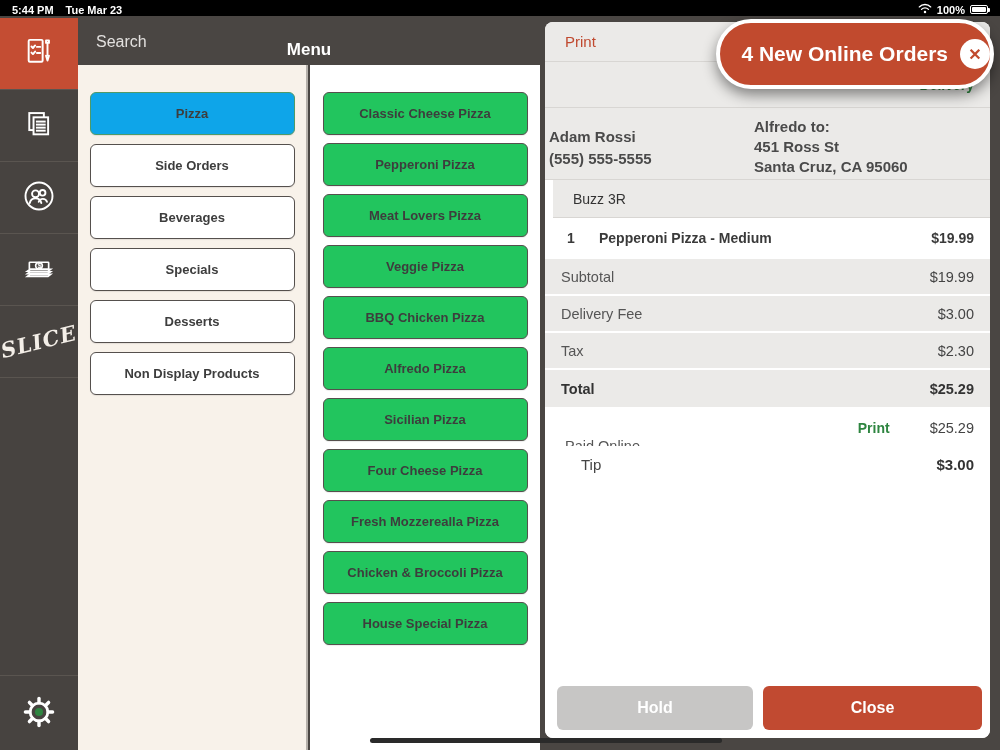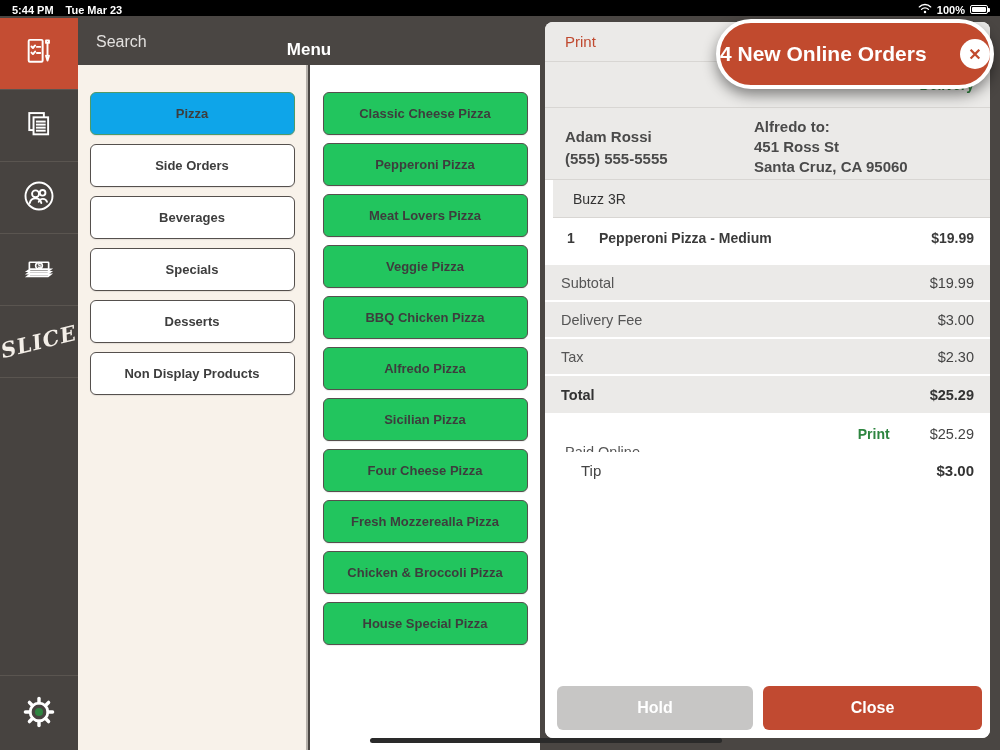--- a/index.html
+++ b/index.html
@@ -47,30 +47,30 @@
 
   
   .right-bg { position:absolute; left:540px; top:18px; width:460px; height:732px; background:#4a4643; }
   .card { position:absolute; left:545px; top:22px; width:445px; height:716px; background:#fff;
     border-radius:8px; overflow:hidden; display:flex; flex-direction:column; }
   .row-print { height:40px; background:#ebeae8; border-bottom:1px solid #d8d6d3; display:flex; align-items:center; }
   .print-btn { background:none; border:none; color:#c0492f; font-size:15px; padding-left:20px; cursor:pointer; font-family:"Liberation Sans",sans-serif; }
   .row-type { height:46px; background:#ebeae8; border-bottom:1px solid #d8d6d3; display:flex;
     align-items:center; justify-content:flex-end; padding-right:16px; }
   .type-label { color:#2e8540; font-weight:700; font-size:14px; }
-  .row-customer { height:72px; background:#ebeae8; border-bottom:1px solid #d8d6d3; display:flex; padding:9px 16px 0 20px; }
+  .row-customer { height:72px; background:#ebeae8; border-bottom:1px solid #d8d6d3; display:flex; padding:9px 16px 0 4px; }
   .cust-left { flex:1; padding-top:9px; font-weight:700; font-size:15px; color:#4a4a4a; line-height:22px; }
   .cust-right { width:220px; font-weight:700; font-size:15px; color:#4a4a4a; line-height:20px; }
   .row-note { height:38px; background:#ebeae8; border-bottom:1px solid #d8d6d3; display:flex; align-items:center;
     padding-left:20px; font-size:14px; color:#333;margin-left:8px; }
   .row-item { height:39px; background:#fff; display:flex; align-items:center; padding:0 16px 0 22px;
     font-size:14px; font-weight:700; color:#3a3a3a; }
   .row-item .qty { width:32px; }
   .row-item .iname { flex:1; }
-  .totals { margin-top:8px; }
+  .totals { margin-top:2px; }
   .trow { height:35px; background:#ebeae8; margin-bottom:2px; display:flex; align-items:center;
     justify-content:space-between; padding:0 16px; font-size:14.5px; color:#555; }
   .trow span:last-child { color:#444; }
   .trow.bold { height:37px; }
   .trow.bold span { font-weight:700; color:#333; }
   .row-paid { height:37px; background:#fff; display:flex; align-items:center; padding:0 16px 0 20px; font-size:14.5px; }
   .row-paid .plabel { flex:1; color:#555;margin-top:36px; }
   .paid-print { background:none; border:none; color:#2e8540; font-weight:700; font-size:14px; margin-right:40px; cursor:pointer; font-family:"Liberation Sans",sans-serif; }
   .row-paid .pvalue { color:#444; }
   .row-tip { height:37px; background:#fff; display:flex; align-items:center; padding:0 16px 0 36px; font-size:15px; }
@@ -79,21 +79,21 @@
   .card-spacer { flex:1; background:#fff; }
   .btn-row { display:flex; gap:10px; padding:0 8px 8px 12px; background:#fff; }
   .hold-btn { width:196px; height:44px; background:#c7c6c5; border:none; border-radius:6px;
     color:#fff; font-size:16px; font-weight:700; cursor:pointer; font-family:"Liberation Sans",sans-serif; }
   .close-btn { flex:1; height:44px; background:#c14a31; border:none; border-radius:6px;
     color:#fff; font-size:16px; font-weight:700; cursor:pointer; font-family:"Liberation Sans",sans-serif; }
 
   
   .notif { position:absolute; left:716px; top:19px; width:278px; height:70px; background:#c14a2e;
     border:4px solid #fff; border-radius:38px; box-shadow:0 6px 14px rgba(0,0,0,0.45);
-    display:flex; align-items:center; justify-content:space-between; gap:12px; cursor:pointer; }
+    display:flex; align-items:center; justify-content:flex-end; gap:12px; cursor:pointer; }
   .notif .ntext { color:#fff; font-size:21px; font-weight:700; }
   .notif-x { width:30px; height:30px; border-radius:50%; background:#fff; border:none; cursor:pointer;
     display:flex; align-items:center; justify-content:center; color:#c14a2e; font-size:16px; font-weight:700; padding:0; }
 
   .home-indicator { position:absolute; left:370px; top:738px; width:352px; height:5px;
     background:#2a2a2a; border-radius:3px; }
 </style>
 </head>
 <body>
 

